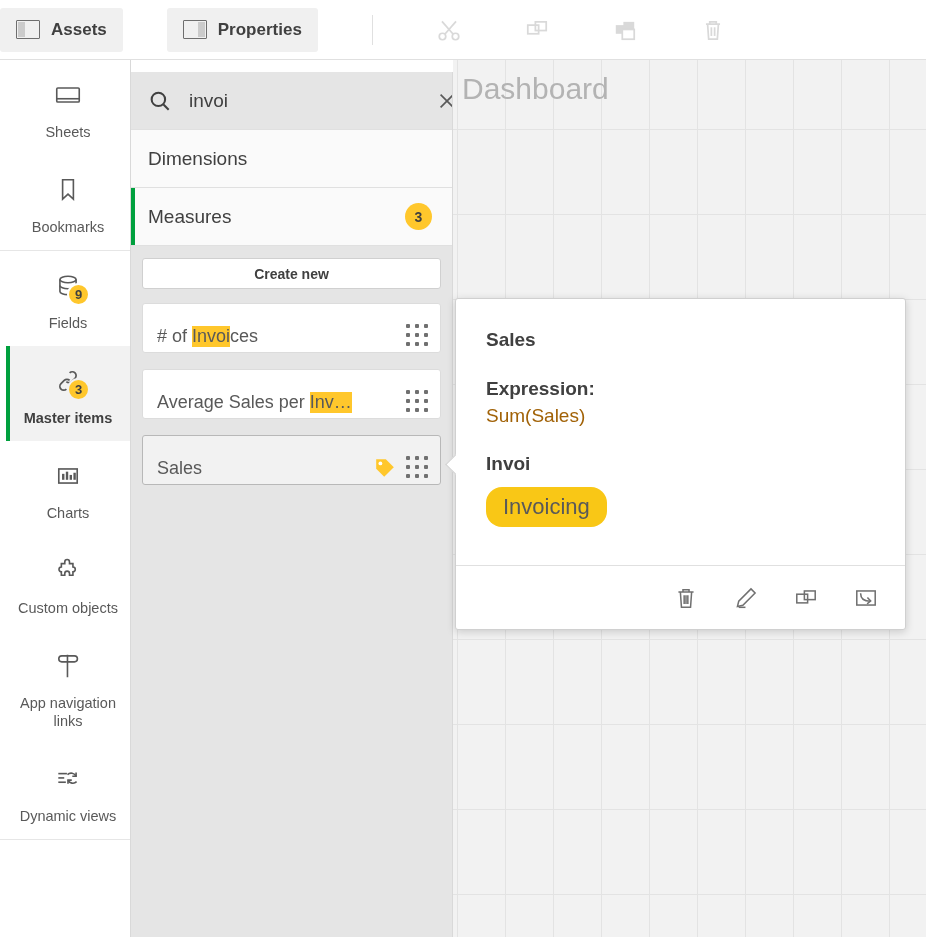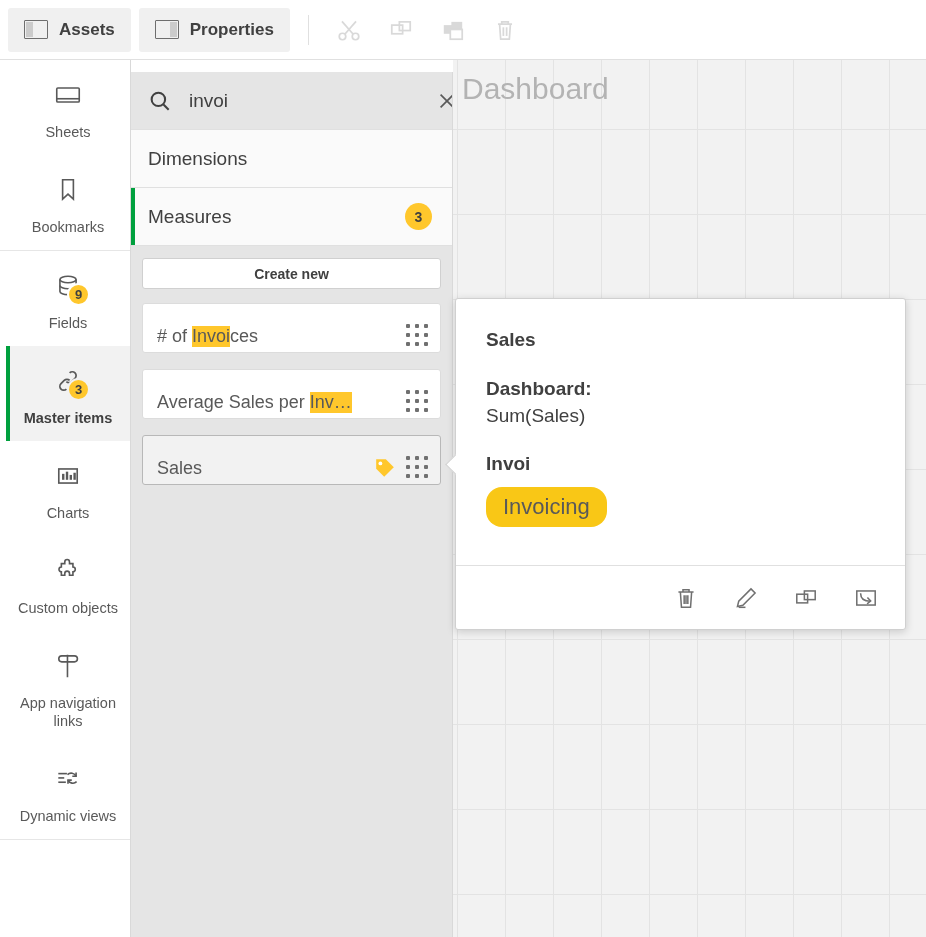--- a/index.html
+++ b/index.html
@@ -17,21 +17,21 @@
     background: #ffffff;
   }
 
   
   .toolbar {
     position: absolute; left: 0; top: 0;
     width: 926px; height: 60px;
     background: #ffffff;
     border-bottom: 1px solid #e0e0e0;
     display: flex; align-items: center;
-    padding-left: 8px;
+    gap: 36px;
   }
   .tb-btn {
     display: flex; align-items: center; gap: 11px;
     height: 44px; padding: 0 16px;
     background: #f0f0f0;
     border-radius: 3px;
     cursor: pointer;
     margin-right: 8px;
   }
   .tb-btn-label {
@@ -237,21 +237,21 @@
   .pop-body { flex: 1 1 auto; padding: 30px 30px 0; }
   .pop-title {
     font-size: 19px; font-weight: 700; color: #404040;
     margin-bottom: 27px;
   }
   .pop-label {
     font-size: 19px; font-weight: 700; color: #404040;
     margin-bottom: 5px;
   }
   .pop-value {
-    font-size: 19px; color: #404040;
+    font-size: 19px; color: #a16207;
     margin-bottom: 26px;
   }
   .pop-tags-label {
     font-size: 19px; font-weight: 700; color: #404040;
     margin-bottom: 12px;
   }
   .tag-pill {
     display: inline-block;
     padding: 7px 17px;
     border-radius: 16px;
@@ -514,21 +514,21 @@
   <div class="canvas">
     <div class="grid"></div>
     <div class="sheet-title">Dashboard</div>
   </div>
 
   <div class="popover">
     <span class="pop-arrow"></span>
 
     <div class="pop-body">
       <div class="pop-title">Sales</div>
-      <div class="pop-label">Dashboard:</div>
+      <div class="pop-label">Expression:</div>
       <div class="pop-value">Sum(Sales)</div>
       <div class="pop-tags-label">Invoi</div>
       <span class="tag-pill">Invoicing</span>
     </div>
 
     <div class="pop-footer">
 
       <span class="pop-fbtn">
         <svg width="26" height="26" viewBox="0 0 24 24" fill="none" stroke="#707070" stroke-width="1.4">
           <path d="M5 6.5h14M9.2 6.5V4.4h5.6v2.1M6.8 6.5l1 14h8.4l1-14"></path>

